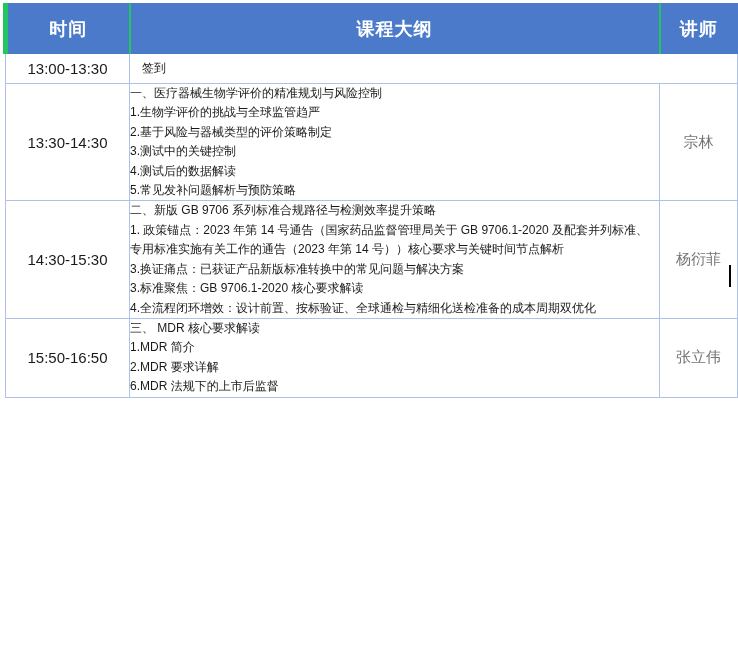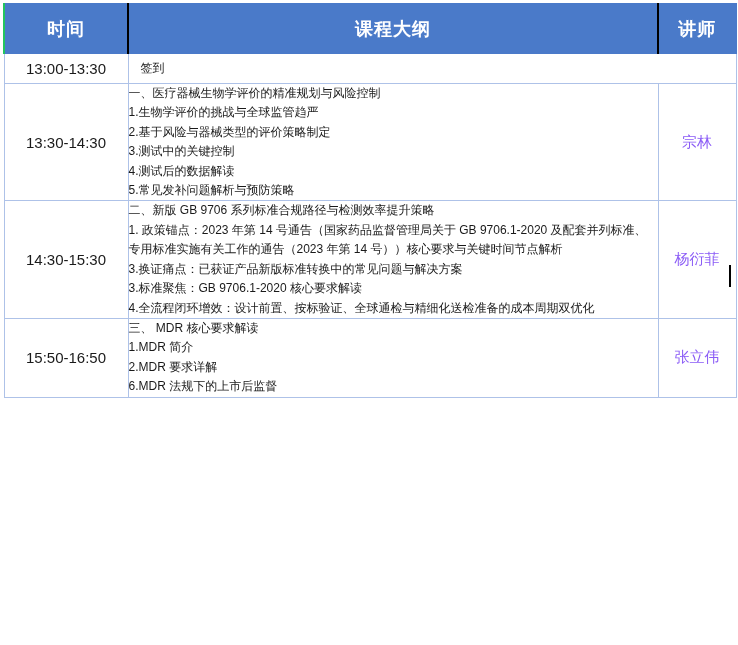--- a/index.html
+++ b/index.html
@@ -44,24 +44,24 @@
     background: #4a7ac9;
     color: #ffffff;
     font-size: 18px;
     font-weight: bold;
     letter-spacing: 1px;
     height: 50px;
     border-color: #4a7ac9;
     text-align: center;
   }
   thead tr.head-row th.head-sep {
-    border-left: 2px solid #000000;
+    border-left: 2px solid #22c55e;
   }
   thead tr.head-row th.head-first {
-    border-left: 2px solid #22c55e;
+    border-left: 5px solid #22c55e;
   }
 
   td.time-cell {
     text-align: center;
     font-size: 15px;
     color: #1a1a1a;
     white-space: nowrap;
     padding: 0 2px;
     margin-top: 12px;
   }
@@ -74,21 +74,21 @@
     line-height: 1.62;
   }
   td.topic-cell.single-line {
     padding: 6px 10px 6px 12px;
     line-height: 1.4;
   }
 
   td.who-cell {
     text-align: center;
     font-size: 15px;
-    color: #8b5cf6;
+    color: #737373;
     white-space: nowrap;
   }
 
   .line { display: block; }
 
   
   .caret {
     position: absolute;
     left: 729px;
     top: 262px;

